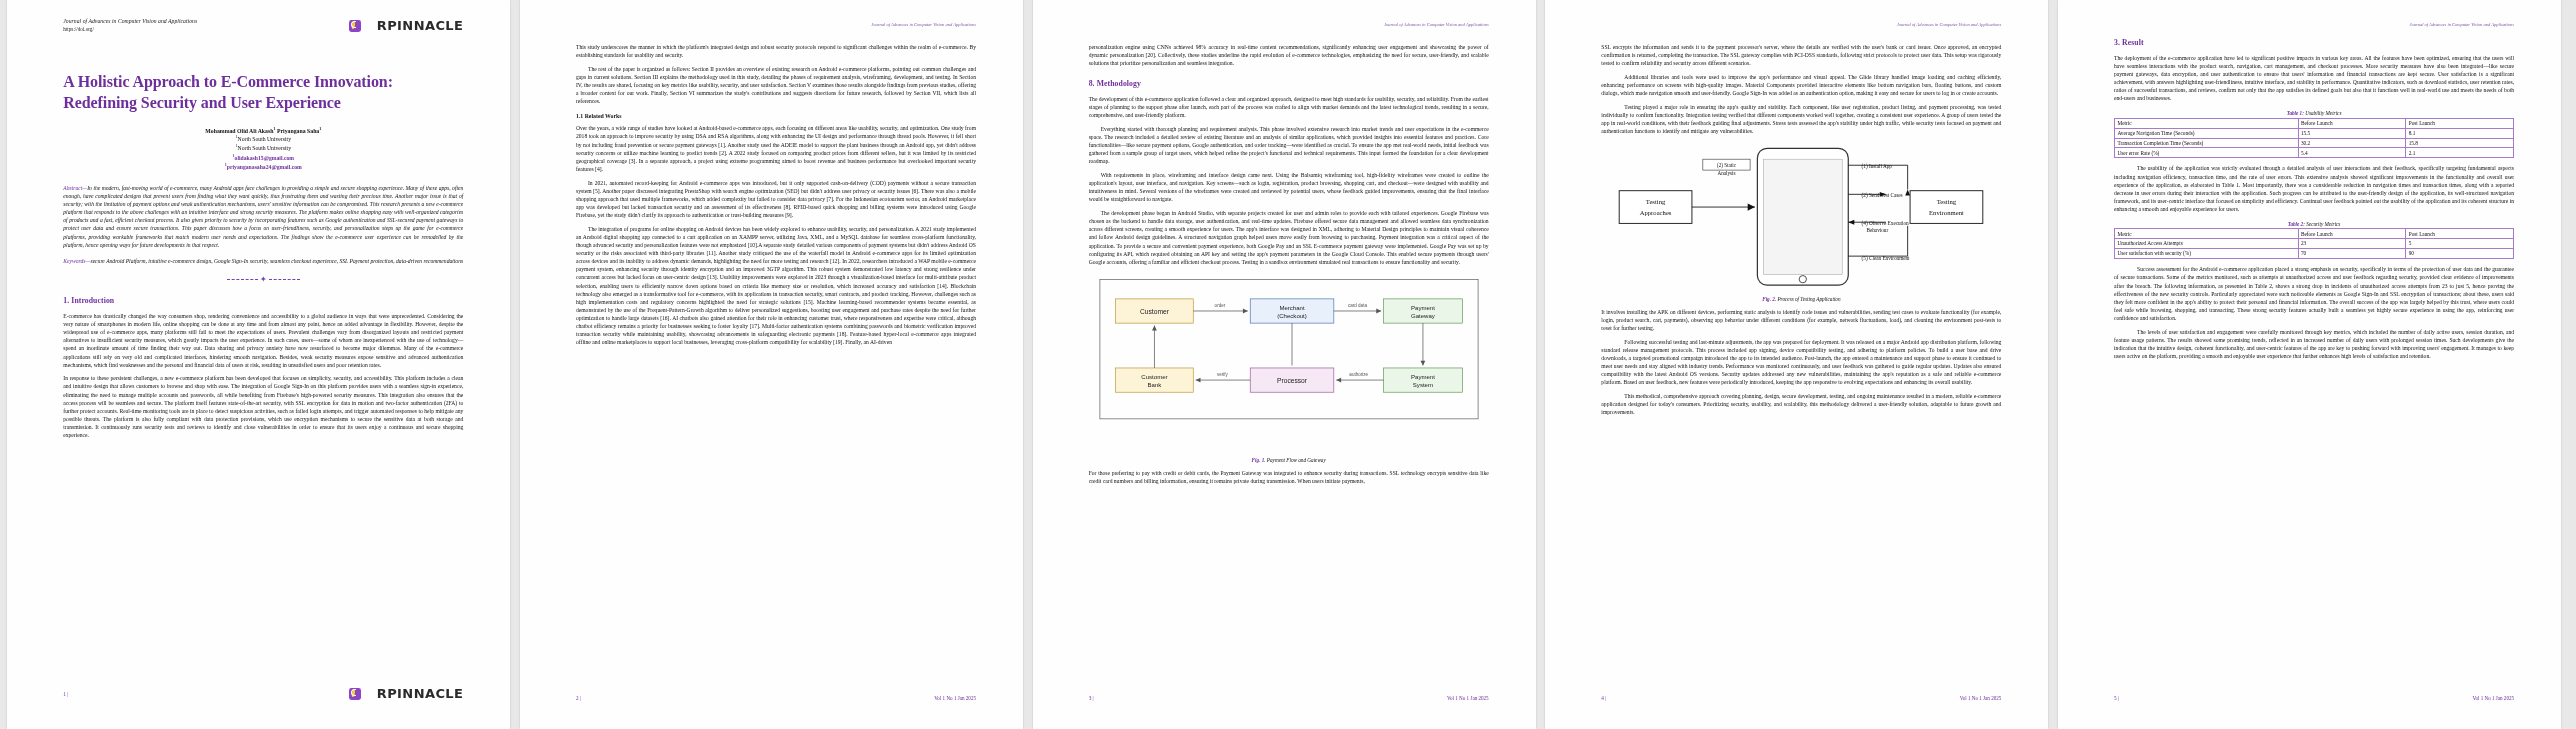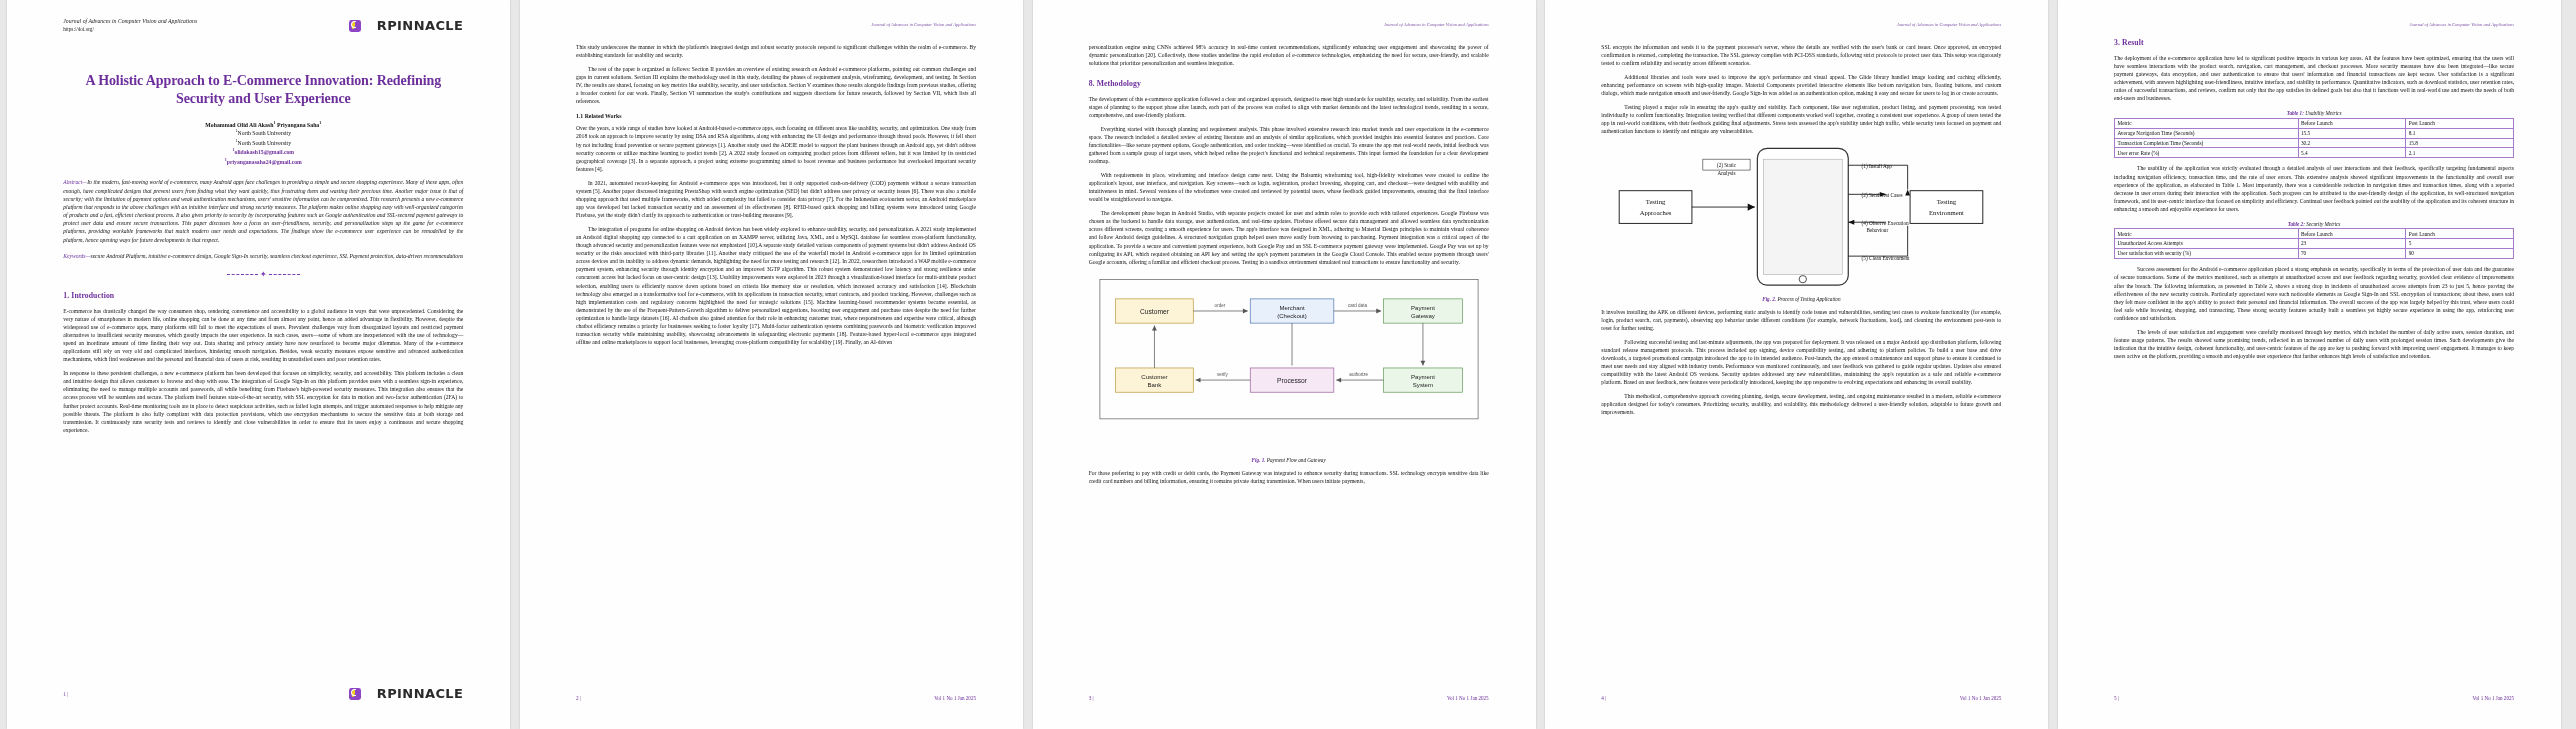--- a/index.html
+++ b/index.html
@@ -71,23 +71,22 @@
   }
   .logo-word {
     font-family: "DejaVu Sans", sans-serif;
     font-size: 13px; font-weight: 700; letter-spacing: 0.4px;
     color: #2b2b2b; margin-left: 16px;
   }
 
   
   .title {
     margin-top: 72px;
-    text-align: center;
     color: #6d2f9c;
-    font-size: 14px; font-weight: 700; line-height: 1.3;
+    font-size: 16px; font-weight: 700; line-height: 1.3;
     letter-spacing: -0.1px;
   }
   .authors {
     margin-top: 12px; text-align: center;
     font-size: 5.8px; font-weight: 700; color: #111;
   }
   .affil { text-align: center; font-size: 5.7px; color: #111; line-height: 1.34; }
   .email { text-align: center; font-size: 5.7px; font-weight: 700; color: #6d2f9c; line-height: 1.34; }
   .sup { font-size: 4px; vertical-align: super; }
 

